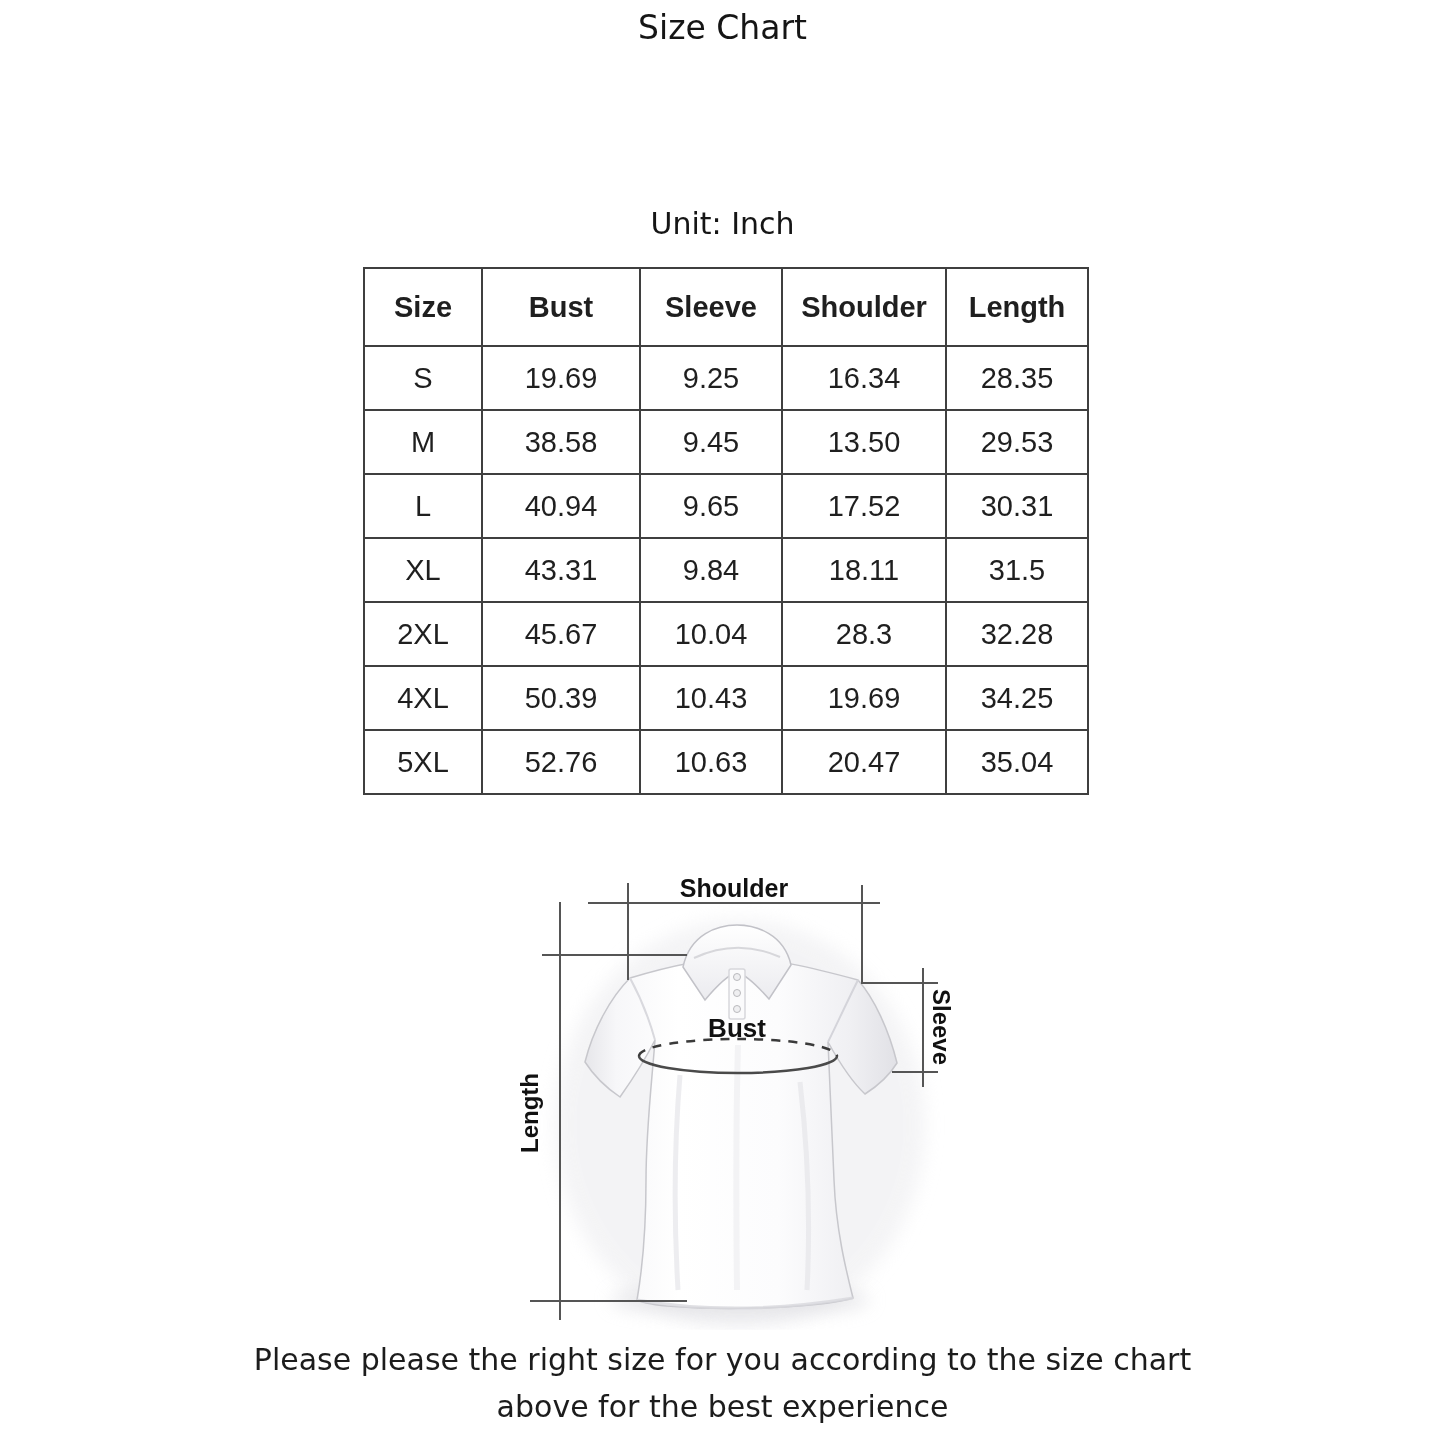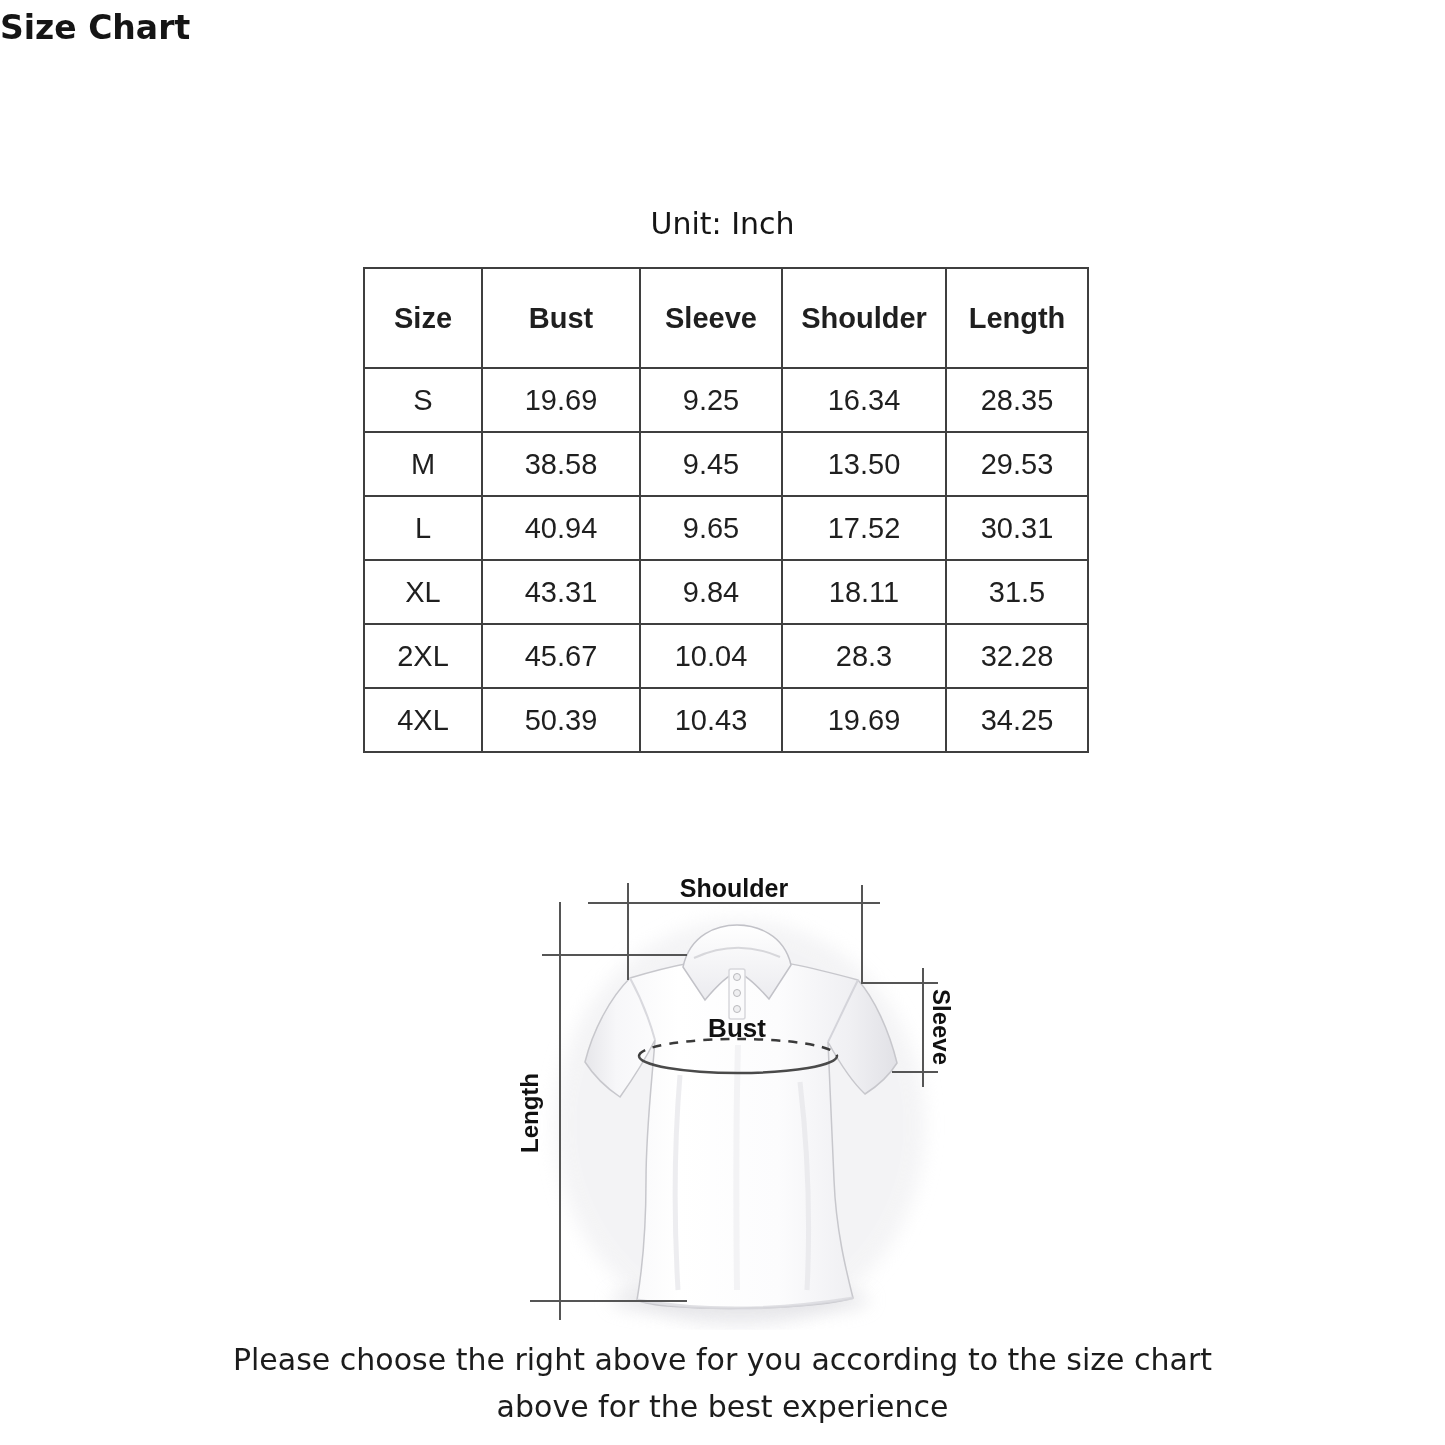--- a/index.html
+++ b/index.html
@@ -1,42 +1,42 @@
 <!DOCTYPE html>
 <html><head>
 <meta charset="utf-8">
 <style>
   html,body{margin:0;padding:0;background:#ffffff;}
   .page{
     position:relative;width:1445px;height:1445px;background:#ffffff;
     font-family:"DejaVu Sans",sans-serif;color:#1c1c1c;overflow:hidden;
   }
   .title{
-    position:absolute;top:8px;left:0;width:100%;
-    font-size:33px;font-weight:bold;color:#151515;
+    position:absolute;top:8px;left:0;width:100%;text-align:center;
+    font-size:33px;font-weight:normal;color:#151515;
   }
   .desc{
     position:absolute;top:62px;left:0;width:100%;text-align:center;
     font-size:29px;line-height:45px;color:#1c1c1c;
   }
   .unit{
     position:absolute;top:206px;left:0;width:100%;text-align:center;
     font-size:30px;font-weight:normal;color:#151515;
   }
   table.size-table{
     position:absolute;left:363px;top:267px;width:724px;
     border-collapse:collapse;table-layout:fixed;
     font-family:"Liberation Sans",sans-serif;color:#1f1f1f;
   }
   table.size-table th,table.size-table td{
     border:2px solid #3f3f3f;text-align:center;vertical-align:middle;
     font-size:29px;padding:0;background:#ffffff;
   }
   table.size-table th{font-weight:bold;}
-  tr.hdr{height:100px;margin-top:29px;}
+  tr.hdr{height:78px;margin-top:29px;}
   tr.row{height:64px;}
   .diagram{position:absolute;left:480px;top:870px;width:520px;height:460px;}
   .footer{
     position:absolute;top:1336px;left:0;width:100%;text-align:center;
     font-size:30px;line-height:47px;color:#1c1c1c;
   }
   svg text.m-label{
     font-family:"Liberation Sans",sans-serif;font-weight:bold;fill:#111111;
   }
 </style>
@@ -102,20 +102,27 @@
         <td>10.04</td>
         <td>28.3</td>
         <td>32.28</td>
       </tr>
       <tr class="row">
         <td>4XL</td>
         <td>50.39</td>
         <td>10.43</td>
         <td>19.69</td>
         <td>34.25</td>
+      </tr>
+      <tr class="row">
+        <td>5XL</td>
+        <td>52.76</td>
+        <td>10.63</td>
+        <td>20.47</td>
+        <td>35.04</td>
       </tr>
     </tbody>
   </table>
 
   <svg class="diagram" viewBox="0 0 520 460" width="520" height="460">
     <defs>
       <linearGradient id="bodyGrad" x1="0" y1="0" x2="1" y2="0">
         <stop offset="0" stop-color="#e6e6ea"></stop>
         <stop offset="0.1" stop-color="#f7f7f9"></stop>
         <stop offset="0.3" stop-color="#ffffff"></stop>
@@ -188,17 +195,17 @@
       <line x1="412" y1="202" x2="458" y2="202"></line>
     </g>
 
     <text class="m-label" x="254" y="27" font-size="25" text-anchor="middle">Shoulder</text>
     <text class="m-label" x="257" y="167" font-size="26" text-anchor="middle">Bust</text>
     <text class="m-label" transform="translate(453,157) rotate(90)" font-size="24" text-anchor="middle">Sleeve</text>
     <text class="m-label" transform="translate(58,243) rotate(-90)" font-size="24" text-anchor="middle">Length</text>
   </svg>
 
   <div class="footer">
-    <div>Please choose the right above for you according to the size chart</div>
+    <div>Please please the right size for you according to the size chart</div>
     <div>above for the best experience</div>
   </div>
 
 </div>
 
 </body></html>

